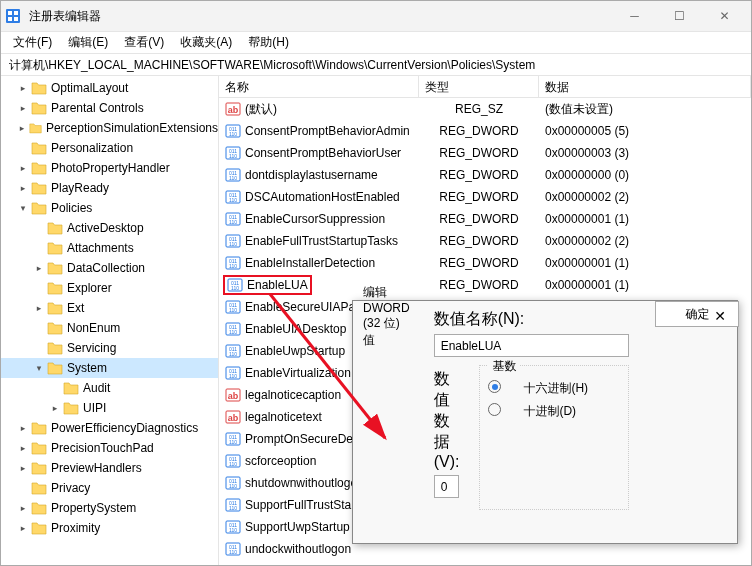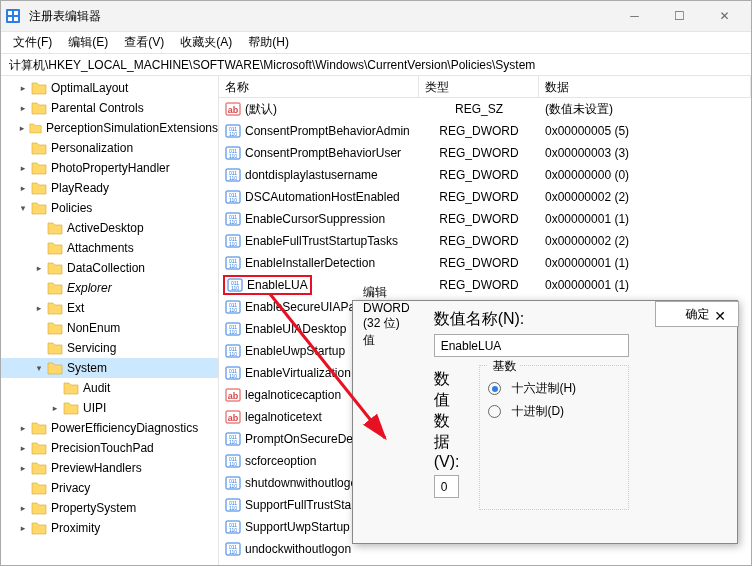--- a/index.html
+++ b/index.html
@@ -46,21 +46,21 @@
   .dialog { position: absolute; left: 352px; top: 300px; width: 386px; height: 244px; background: #f8f8f8; border: 1px solid #888; box-shadow: 2px 2px 8px rgba(0,0,0,0.3); display: flex; flex-direction: row; }
   .dialog-title { height: 30px; display: flex; align-items: center; padding: 0 10px; font-size: 12px; }
   .dialog-close { position: absolute; right: 6px; top: 4px; width: 22px; height: 22px; display: flex; align-items: center; justify-content: center; font-size: 14px; }
   .dialog-body { flex: 1; padding: 8px 14px; }
   .field-label { font-size: 16px; margin-bottom: 4px; }
   .field-input { width: 100%; height: 23px; border: 1px solid #aaa; padding: 2px 6px; font-size: 12px; background: #fff; margin-bottom: 12px; }
   .dialog-row { display: flex; gap: 20px; }
   .dialog-left { flex: 1; }
   .radix-group { width: 150px; border: 1px dotted #ccc; padding: 8px; position: relative; margin-top: -4px; }
   .radix-legend { position: absolute; top: -8px; left: 8px; background: #f8f8f8; padding: 0 4px; font-size: 12px; }
-  .radio-row { display: flex; align-items: center; margin: 6px 0; gap: 10px; font-size: 12px; }
+  .radio-row { display: flex; align-items: flex-start; margin: 6px 0; gap: 22px; font-size: 12px; }
   .radio-dot { width: 13px; height: 13px; border: 1px solid #666; border-radius: 50%; display: inline-flex; align-items: center; justify-content: center; }
   .radio-dot.checked::after { content: ""; width: 6px; height: 6px; background: #2e7de5; border-radius: 50%; }
   .dialog-buttons { display: flex; justify-content: flex-end; gap: 22px; padding: 0 12px 14px; }
   .dlg-btn { width: 84px; height: 26px; border: 1px solid #aaa; background: #fff; font-size: 12px; display: flex; align-items: center; justify-content: center; }
   
   .arrow-overlay { position: absolute; pointer-events: none; }
   
   .highlight-name { border: 2px solid #e81123; display: inline-flex; align-items: center; padding: 0 2px; margin-left: -2px; }
   
   ::-webkit-scrollbar { width: 16px; }
@@ -163,21 +163,21 @@
           </svg>
           <span class="tree-label">Attachments</span>
         </div>
         <div class="tree-node" style="padding-left: 32px;">
           <span class="expander">▸</span>
           <svg class="folder-icon" viewBox="0 0 16 14">
             <path d="M1 2 h5 l1.5 2 H15 v9 H1 Z" fill="#ffd869" stroke="#d4a828" stroke-width="0.6"></path>
           </svg>
           <span class="tree-label">DataCollection</span>
         </div>
-        <div class="tree-node" style="padding-left: 32px; font-style: italic;">
+        <div class="tree-node" style="padding-left: 32px;">
           <span class="expander"></span>
           <svg class="folder-icon" viewBox="0 0 16 14">
             <path d="M1 2 h5 l1.5 2 H15 v9 H1 Z" fill="#ffd869" stroke="#d4a828" stroke-width="0.6"></path>
           </svg>
           <span class="tree-label">Explorer</span>
         </div>
         <div class="tree-node" style="padding-left: 32px;">
           <span class="expander">▸</span>
           <svg class="folder-icon" viewBox="0 0 16 14">
             <path d="M1 2 h5 l1.5 2 H15 v9 H1 Z" fill="#ffd869" stroke="#d4a828" stroke-width="0.6"></path>

